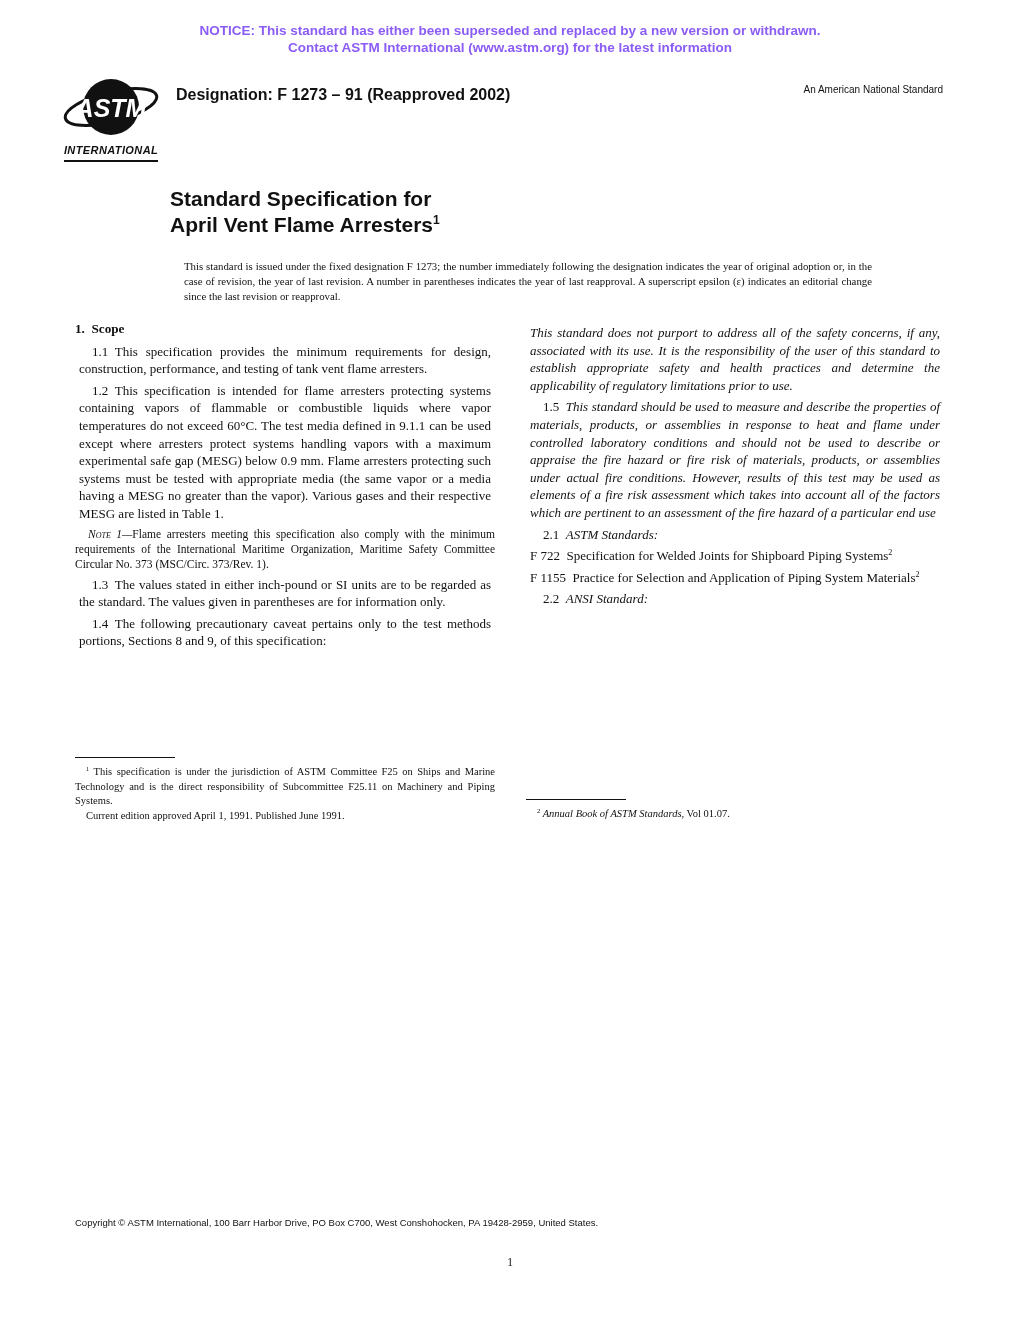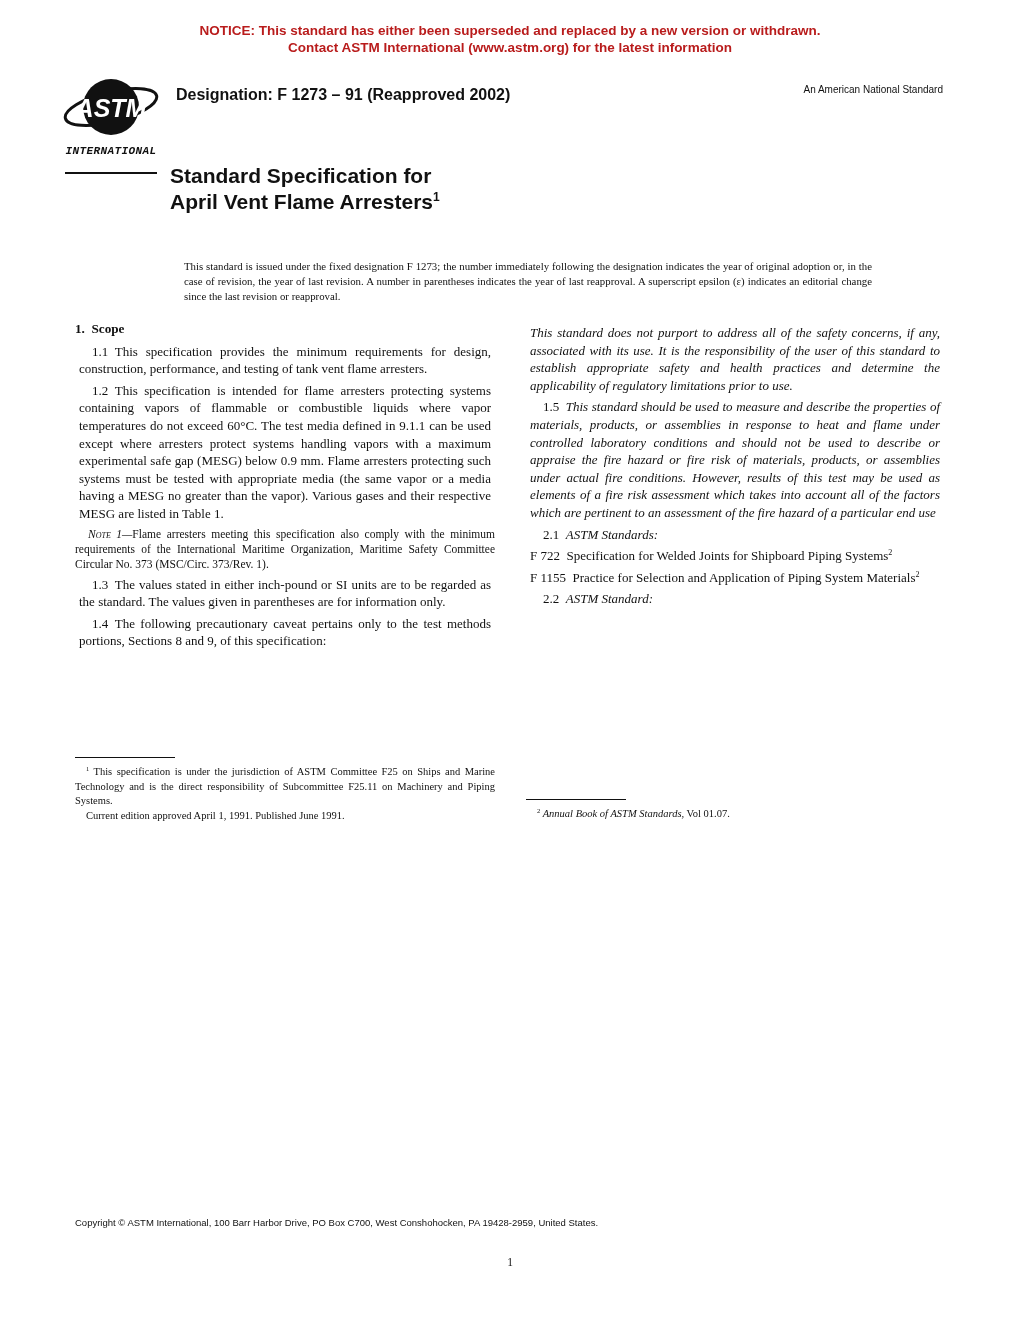--- a/index.html
+++ b/index.html
@@ -14,50 +14,50 @@
   }
   
   .notice {
     position: absolute;
     top: 22px; left: 0; width: 100%;
     text-align: center;
     font-family: "Liberation Sans", sans-serif;
     font-weight: bold;
     font-size: 13.5px;
     line-height: 17px;
-    color: #b91c1c;
+    color: #8b5cf6;
   }
   
   .logo { position: absolute; left: 62px; top: 74px; width: 98px; text-align: center; }
   .logo svg { display: block; margin: 0 auto; }
   .logo-intl {
     margin-top: 1px;
-    font-family: Liberation Mono, monospace;
+    font-family: Liberation Sans, sans-serif;
     font-weight: bold;
     font-style: italic;
     font-size: 11px;
     letter-spacing: 0.4px;
     border-bottom: 2px solid #111;
-    padding-bottom: 15px;
+    padding-bottom: 4px;
     display: inline-block;
   }
   .designation {
     position: absolute; left: 176px; top: 86px;
     font-family: "Liberation Sans", sans-serif;
     font-weight: bold;
     font-size: 16px;
   }
   .ansi-note {
     position: absolute; right: 77px; top: 84px;
     font-family: "Liberation Sans", sans-serif;
     font-size: 10px;
   }
   
   .title {
-    position: absolute; left: 170px; top: 163px;
+    position: absolute; left: 170px; top: 186px;
     margin: 0;
     font-family: "Liberation Sans", sans-serif;
     font-weight: bold;
     font-size: 21px;
     line-height: 26px;
     color: #111;
   }
   .title sup { font-size: 12px; }
   
   .preamble {
@@ -149,21 +149,21 @@
     <p class="ind">1.3 The values stated in either inch-pound or SI units are to be regarded as the standard. The values given in parentheses are for information only.</p>
     <p class="ind">1.4 The following precautionary caveat pertains only to the test methods portions, Sections 8 and 9, of this specification:</p>
   </div>
 
   <div class="col col-right">
     <p class="italic">This standard does not purport to address all of the safety concerns, if any, associated with its use. It is the responsibility of the user of this standard to establish appropriate safety and health practices and determine the applicability of regulatory limitations prior to use.</p>
     <p class="ind"><span>1.5 </span><span class="italic">This standard should be used to measure and describe the properties of materials, products, or assemblies in response to heat and flame under controlled laboratory conditions and should not be used to describe or appraise the fire hazard or fire risk of materials, products, or assemblies under actual fire conditions. However, results of this test may be used as elements of a fire risk assessment which takes into account all of the factors which are pertinent to an assessment of the fire hazard of a particular end use</span></p>
     <p class="ind"><span>2.1 </span><span class="italic">ASTM Standards:</span></p>
     <p class="hang"><span>F 722 Specification for Welded Joints for Shipboard Piping Systems</span><sup>2</sup></p>
     <p class="hang"><span>F 1155 Practice for Selection and Application of Piping System Materials</span><sup>2</sup></p>
-    <p class="ind"><span>2.2 </span><span class="italic">ASTM Standard:</span></p>
+    <p class="ind"><span>2.2 </span><span class="italic">ANSI Standard:</span></p>
   </div>
 
   <div class="footnote fn-left">
     <div class="fn-rule"></div>
     <p><sup>1</sup><span> This specification is under the jurisdiction of ASTM Committee F25 on Ships and Marine Technology and is the direct responsibility of Subcommittee F25.11 on Machinery and Piping Systems.</span></p>
     <p>Current edition approved April 1, 1991. Published June 1991.</p>
   </div>
 
   <div class="footnote fn-right">
     <div class="fn-rule"></div>

